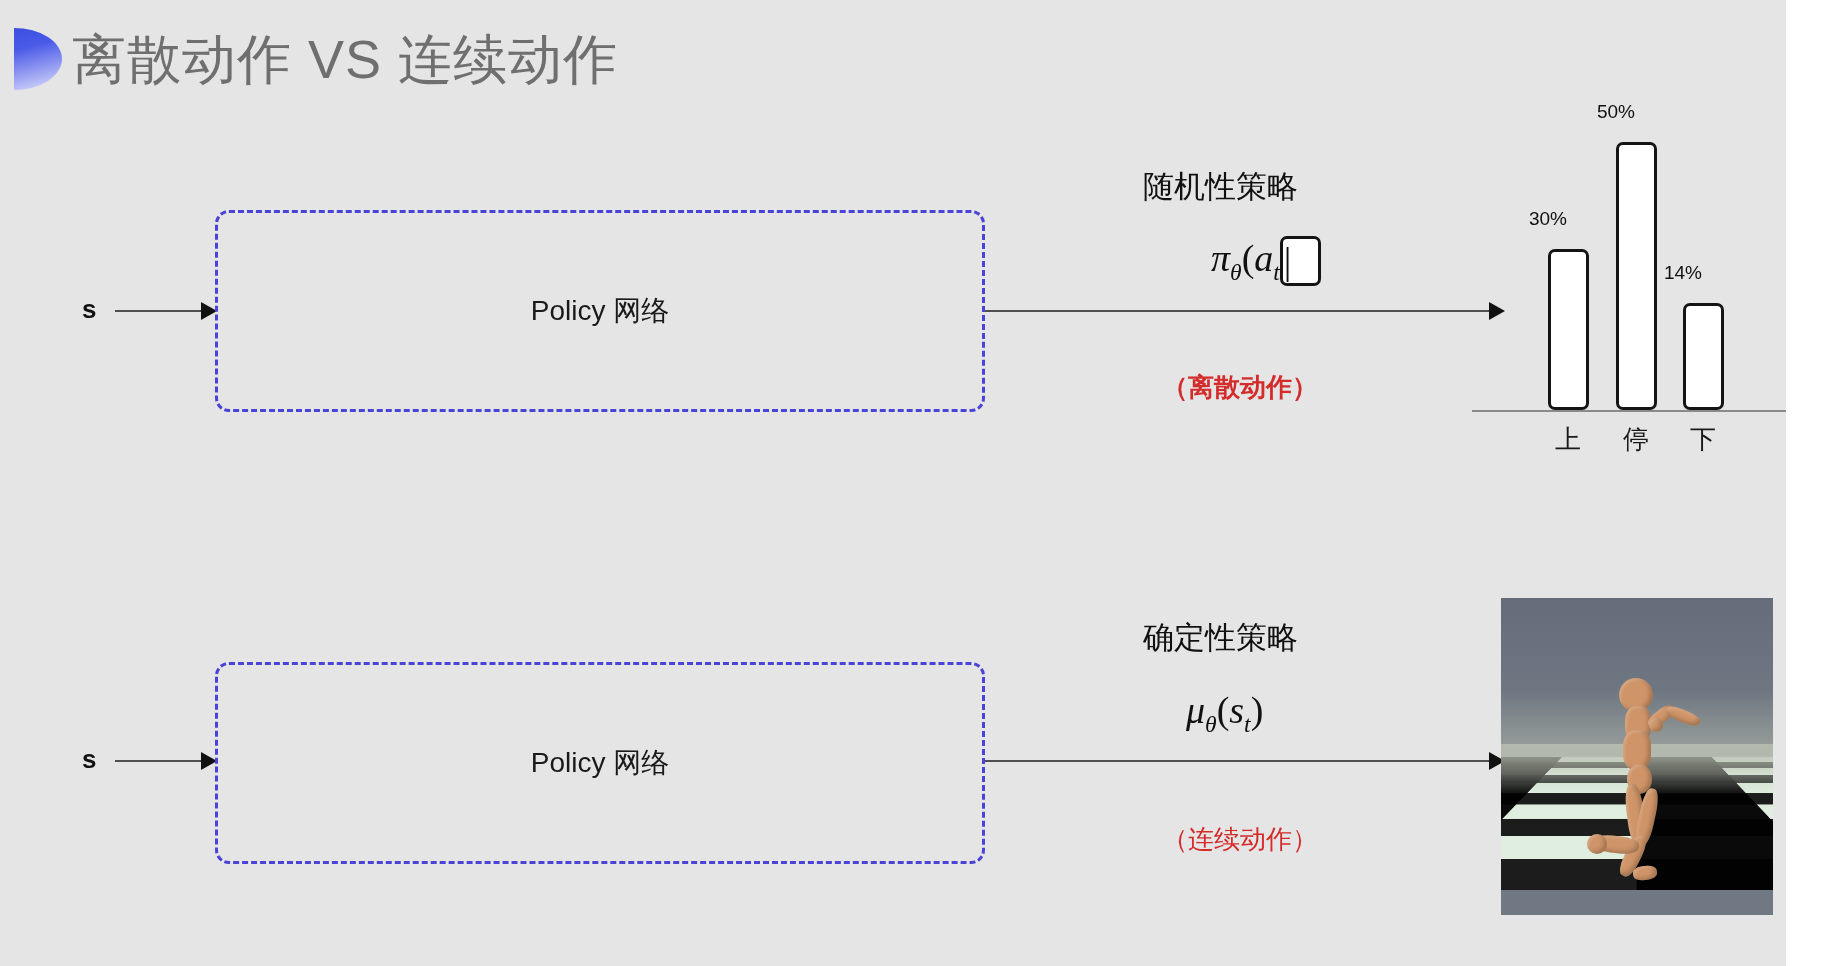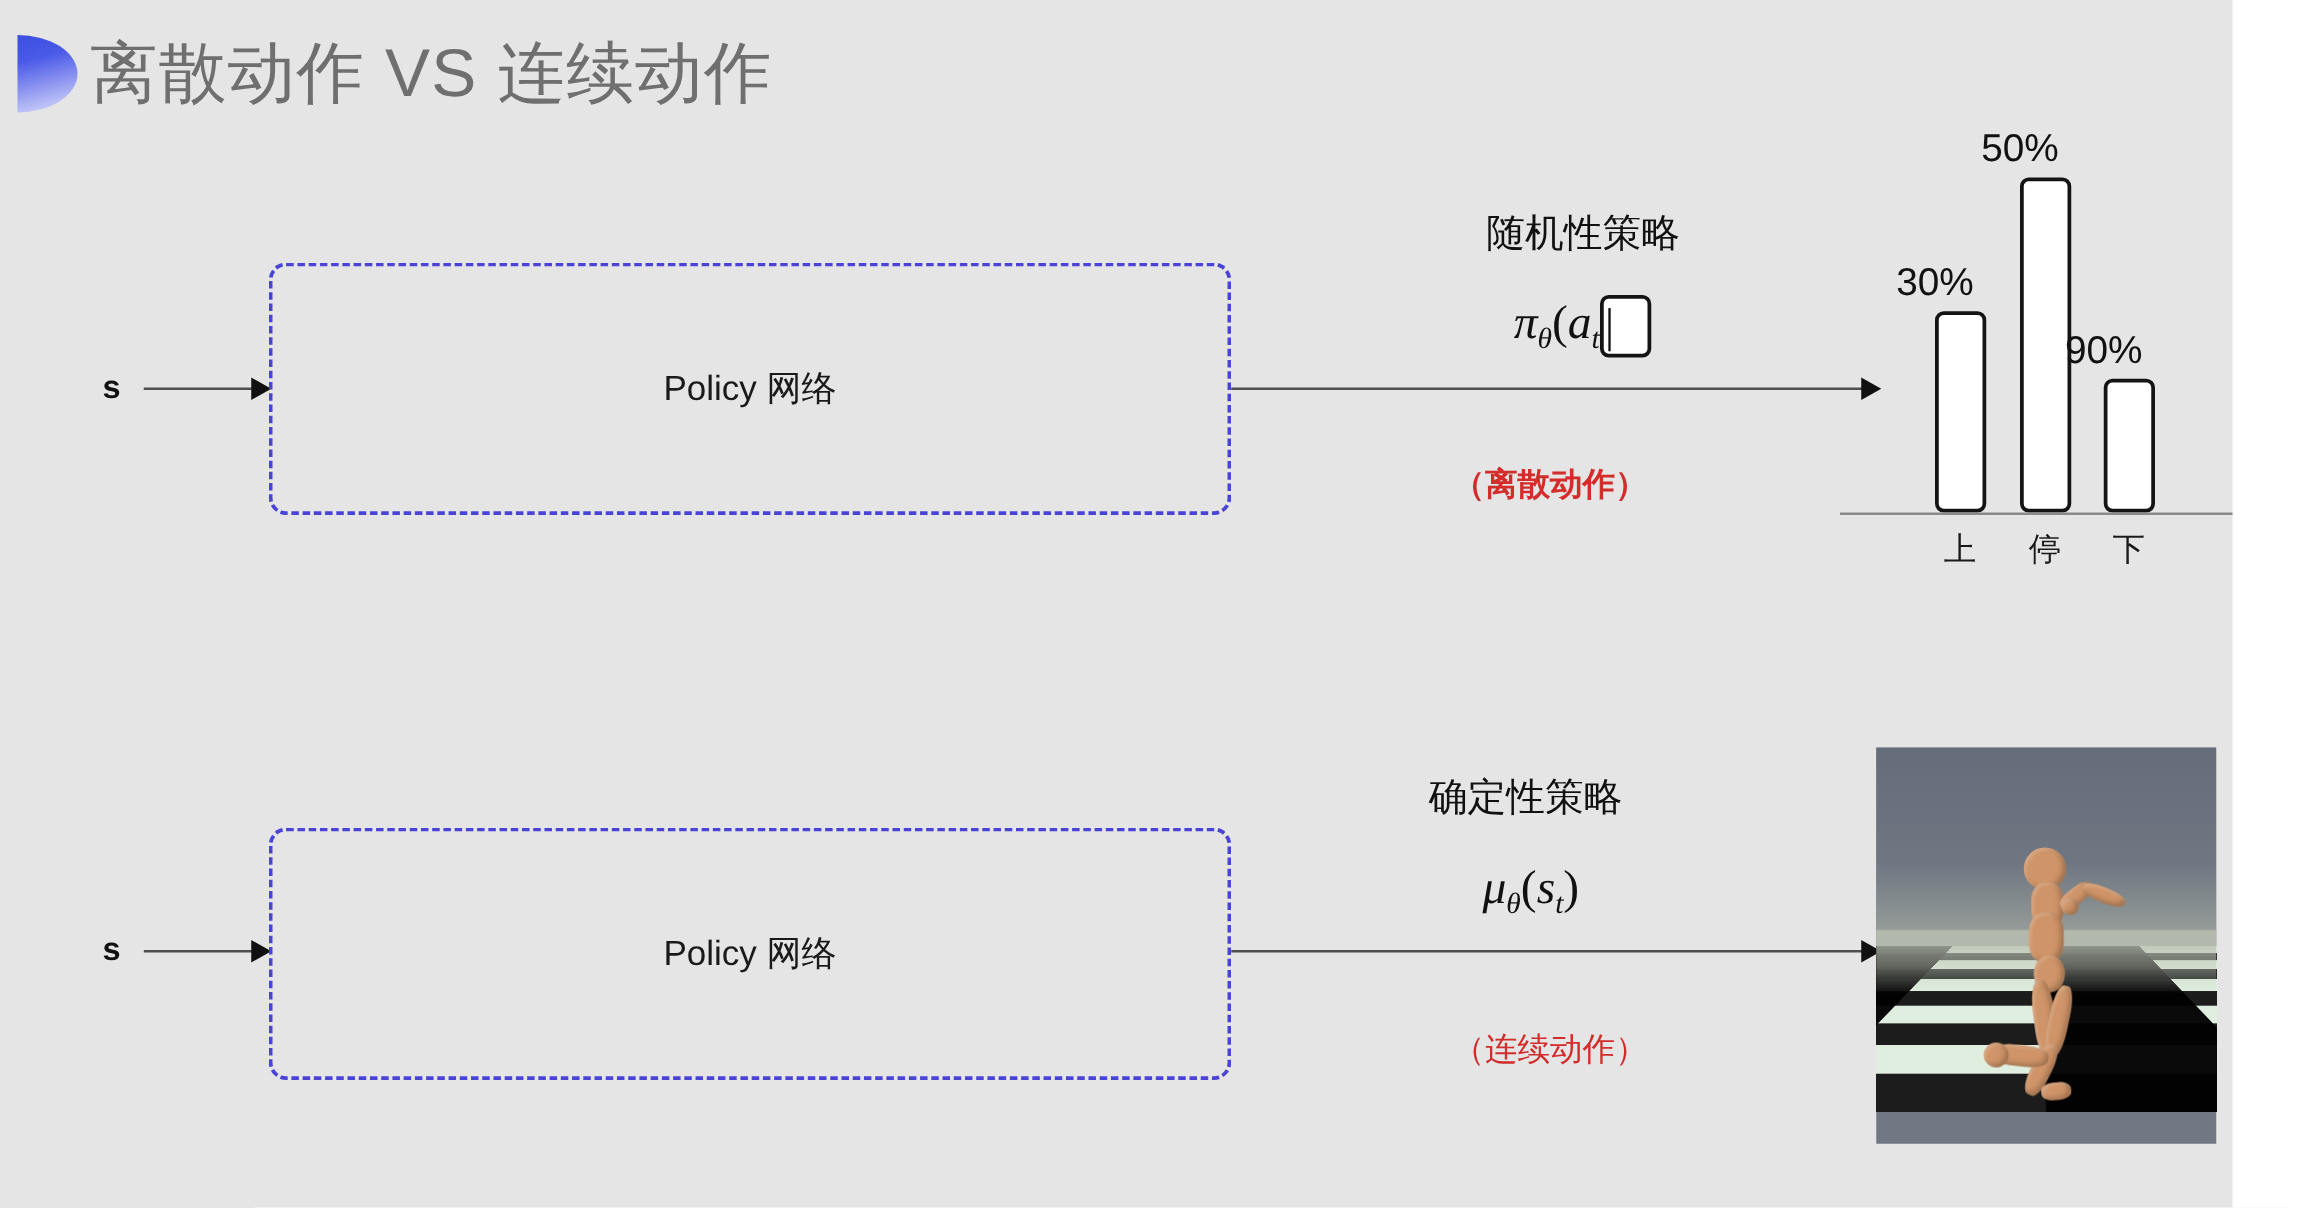--- a/index.html
+++ b/index.html
@@ -128,21 +128,21 @@
   .bar {
     position: absolute;
     width: 41px;
     border: 3px solid #141414;
     border-radius: 7px;
     background: #ffffff;
     box-sizing: border-box;
   }
   .bar-value {
     position: absolute;
-    font-size: 31px;
+    font-size: 19px;
     color: #111111;
     text-align: center;
     width: 90px;
     white-space: nowrap;
   }
   .axis-line {
     position: absolute;
     left: 0;
     width: 330px;
     height: 2px;
@@ -221,37 +221,37 @@
     <div class="arrow-line" style="left:115px; top:310px; width:92px;"></div>
     <div class="arrow-head" style="left:201px; top:302px;"></div>
 
     <div class="policy-box" style="left:215px; top:210px;">
       <div class="policy-box-label nosel">Policy 网络</div>
     </div>
 
     <div class="arrow-line" style="left:985px; top:310px; width:510px;"></div>
     <div class="arrow-head" style="left:1489px; top:302px;"></div>
 
-    <div class="policy-kind nosel" style="left:1189px; top:166px;">随机性策略</div>
+    <div class="policy-kind nosel" style="left:1143px; top:166px;">随机性策略</div>
 
     <div class="policy-formula nosel" style="left:1163px; top:236px;margin-left:48px;">
       <span>π</span><span class="sub">θ</span><span class="paren">(</span><span>a</span><span class="sub">t</span><span class="bar">|</span><span>s</span><span class="sub">t</span><span class="paren">)</span>
     </div>
 
     <div class="action-note nosel" style="left:1162px; top:370px;font-weight:bold;">（离散动作）</div>
 
     <div id="bar-chart">
 
       <div class="bar-value nosel" style="left: 31px; top: 98px; text-align: center;">30%</div>
       <div class="bar" style="left: 76px; top: 139px; height: 161px;"></div>
 
       <div class="bar-value nosel" style="left:99px; top:-9px;">50%</div>
       <div class="bar" style="left:144px; top:32px; height:268px;"></div>
 
-      <div class="bar-value nosel" style="left: 166px; top: 152px;">90%</div>
+      <div class="bar-value nosel" style="left: 166px; top: 152px;">14%</div>
       <div class="bar" style="left: 211px; top: 193px; height: 107px;"></div>
 
       <div class="axis-line" style="top:300px;"></div>
       <div class="axis-tick-label nosel" style="left:56px; top:312px;">上</div>
       <div class="axis-tick-label nosel" style="left:124px; top:312px;">停</div>
       <div class="axis-tick-label nosel" style="left:191px; top:312px;">下</div>
     </div>
   </div>
 
   <div>

